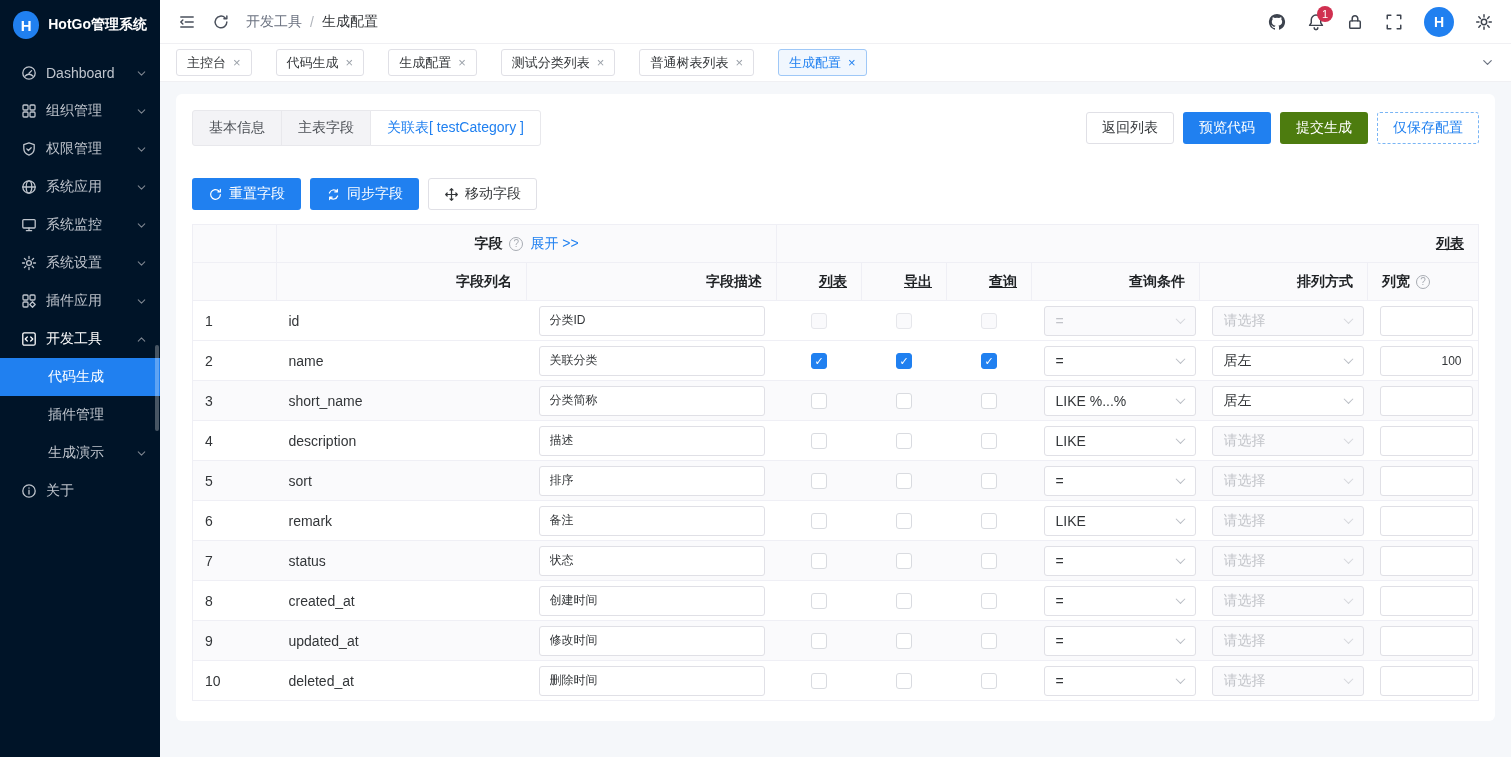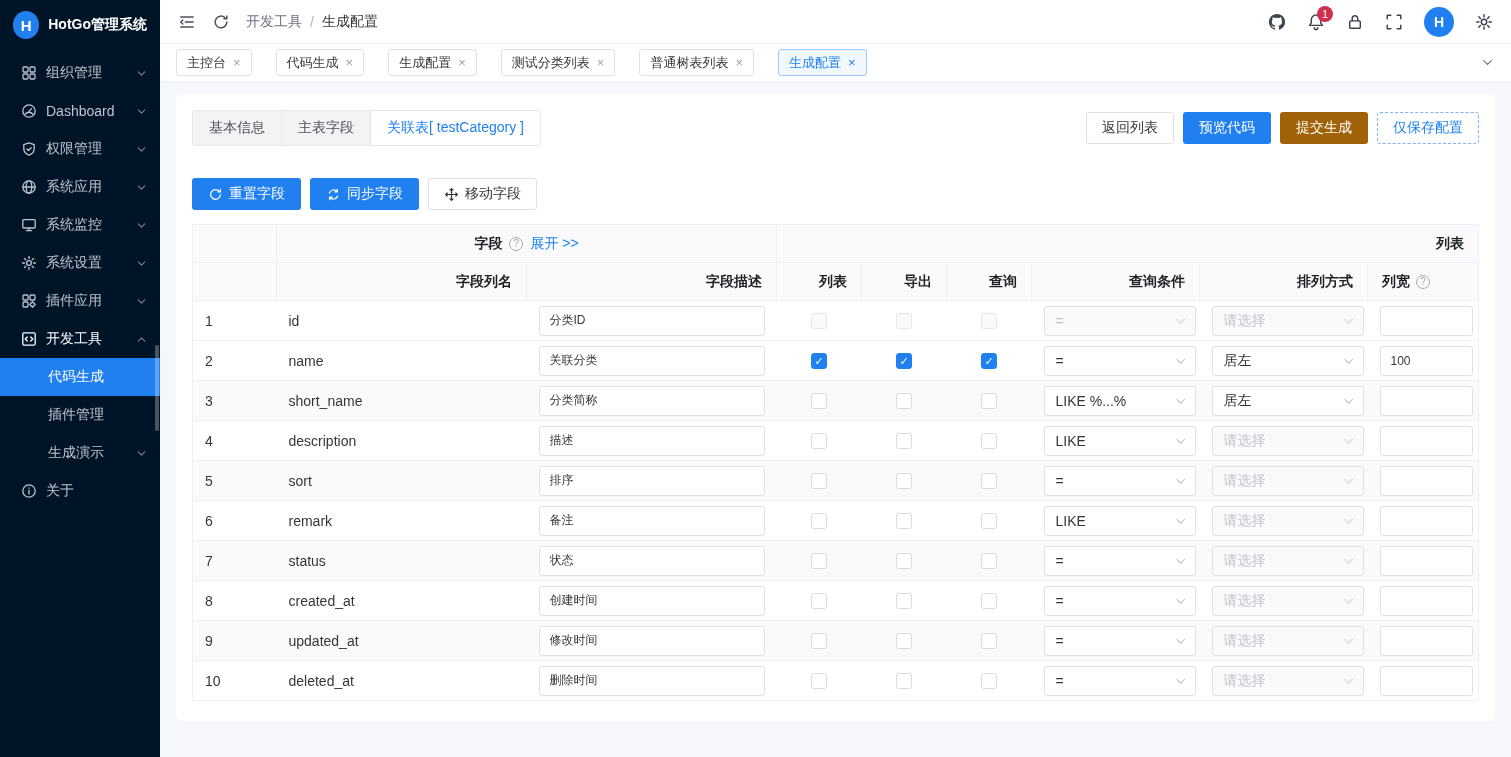--- a/index.html
+++ b/index.html
@@ -68,47 +68,47 @@
   .page-tab { height:36px; display:flex; align-items:center; padding:0 16px; font-size:14px;
     background:#f3f3f6; border:1px solid #e8e8ec; margin-right:-1px; color:#4b4f55; cursor:pointer; }
   .page-tab:first-child { border-radius:3px 0 0 3px; }
   .page-tab.active { background:#fff; color:#2080f0; border-color:#e8e8ec; border-radius:0 3px 3px 0; }
   .card-actions { margin-left:auto; display:flex; gap:9px; }
   .btn { height:32px; padding:0 15px; border-radius:3px; font-size:14px; cursor:pointer;
     display:flex; align-items:center; gap:6px; border:1px solid transparent; background:#fff; }
   .btn svg { width:15px; height:15px; display:block; }
   .btn-default { border-color:#e0e0e6; color:#333639; }
   .btn-primary { background:#2080f0; color:#fff; }
-  .btn-success { background:#a16207; color:#fff; }
+  .btn-success { background:#4d7c0f; color:#fff; }
   .btn-outline { border:1px dashed #79b5f5; color:#2080f0; }
 
   .toolbar { margin-top:32px; display:flex; gap:9px; }
 
   
   .gen-table { width:100%; margin-top:14px; border-collapse:collapse; table-layout:fixed; font-size:14px; }
   .gen-table th { background:#fafafc; border:1px solid #efeff5; height:38px; font-weight:600;
     color:#1f2225; padding:0 14px;text-align:right; }
   .gen-table td { border-bottom:1px solid #efeff5; height:40px; padding:0 12px; }
   .gen-table { border:1px solid #efeff5; }
   tr.striped td { background:#fafafc; }
   .th-left { text-align:left; }
-  .th-center { text-align:center; }
+  .th-center { text-align:center;text-decoration:underline; }
   .c-center { text-align:center; }
   .c-idx, .c-name { color:#333639; padding-left:15px; }
   .group-cell { display:flex; align-items:center; justify-content:center; gap:7px; }
   .link { color:#2080f0; cursor:pointer; font-weight:400; }
   .help { display:inline-flex; width:14px; height:14px; border:1px solid #a8acb3; border-radius:50%;
     color:#a8acb3; font-size:10px; align-items:center; justify-content:center; font-weight:400; }
   .help::after { content:"?"; }
   .hdr-flex { display:flex; align-items:center; gap:6px; }
 
   .txt { height:30px; width:100%; border:1px solid #e0e0e6; border-radius:3px; padding:0 10px;
     font-size:12px; color:#333639; outline:none; background:#fff;
     font-family:"Liberation Sans","DejaVu Sans",sans-serif; }
-  .txt.w { width:93px; }
+  .txt.w { width:93px;text-align:right; }
 
   .checkbox { display:inline-flex; width:16px; height:16px; border:1px solid #d9dbe0; border-radius:3px;
     background:#fff; align-items:center; justify-content:center; cursor:pointer; vertical-align:middle;
     color:#fff; font-size:11px; }
   .checkbox.checked { background:#2080f0; border-color:#2080f0; }
   .checkbox.checked::after { content:"✓"; }
   .checkbox.disabled { background:#fafafc; border-color:#e6e7eb; cursor:not-allowed; }
 
   .select { height:30px; width:152px; background:#fff; border:1px solid #e0e0e6; border-radius:3px;
     display:flex; align-items:center; justify-content:space-between; padding:0 11px; cursor:pointer; }
@@ -127,41 +127,41 @@
 
   <aside class="sidebar">
     <div class="logo">
       <span class="logo-badge">H</span>
       <span class="logo-title">HotGo管理系统</span>
     </div>
     <nav class="menu">
         <div class="menu-item">
           <span class="mi-icon">
             <svg viewBox="0 0 16 16" fill="none" stroke="currentColor" stroke-width="1.3" stroke-linecap="round" stroke-linejoin="round">
+              <circle cx="8" cy="8" r="6.2"></circle>
+              <path d="M8 8.2l2.6-2.6M4.2 11a5 5 0 0 1 7.6 0"></path>
+            </svg>
+          </span>
+          <span class="mi-label">Dashboard</span>
+          <span class="mi-chevron">
+            <svg viewBox="0 0 16 16" fill="none" stroke="currentColor" stroke-width="1.3" stroke-linecap="round" stroke-linejoin="round">
+              <path d="M4 6l4 4 4-4"></path>
+            </svg>
+          </span>
+        </div>
+        <div class="menu-item">
+          <span class="mi-icon">
+            <svg viewBox="0 0 16 16" fill="none" stroke="currentColor" stroke-width="1.3" stroke-linecap="round" stroke-linejoin="round">
               <rect x="2" y="2" width="5" height="5" rx="1"></rect>
               <rect x="9" y="2" width="5" height="5" rx="1"></rect>
               <rect x="2" y="9" width="5" height="5" rx="1"></rect>
               <rect x="9" y="9" width="5" height="5" rx="1"></rect>
             </svg>
           </span>
           <span class="mi-label">组织管理</span>
-          <span class="mi-chevron">
-            <svg viewBox="0 0 16 16" fill="none" stroke="currentColor" stroke-width="1.3" stroke-linecap="round" stroke-linejoin="round">
-              <path d="M4 6l4 4 4-4"></path>
-            </svg>
-          </span>
-        </div>
-        <div class="menu-item">
-          <span class="mi-icon">
-            <svg viewBox="0 0 16 16" fill="none" stroke="currentColor" stroke-width="1.3" stroke-linecap="round" stroke-linejoin="round">
-              <circle cx="8" cy="8" r="6.2"></circle>
-              <path d="M8 8.2l2.6-2.6M4.2 11a5 5 0 0 1 7.6 0"></path>
-            </svg>
-          </span>
-          <span class="mi-label">Dashboard</span>
           <span class="mi-chevron">
             <svg viewBox="0 0 16 16" fill="none" stroke="currentColor" stroke-width="1.3" stroke-linecap="round" stroke-linejoin="round">
               <path d="M4 6l4 4 4-4"></path>
             </svg>
           </span>
         </div>
         <div class="menu-item">
           <span class="mi-icon">
             <svg viewBox="0 0 16 16" fill="none" stroke="currentColor" stroke-width="1.3" stroke-linecap="round" stroke-linejoin="round">
               <path d="M8 1.8l5.2 1.9v3.8c0 3.2-2.1 5.5-5.2 6.7-3.1-1.2-5.2-3.5-5.2-6.7V3.7z"></path>

